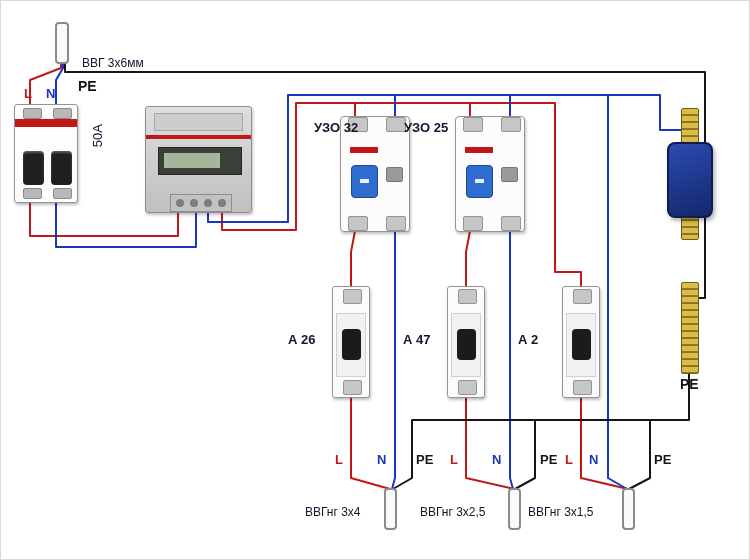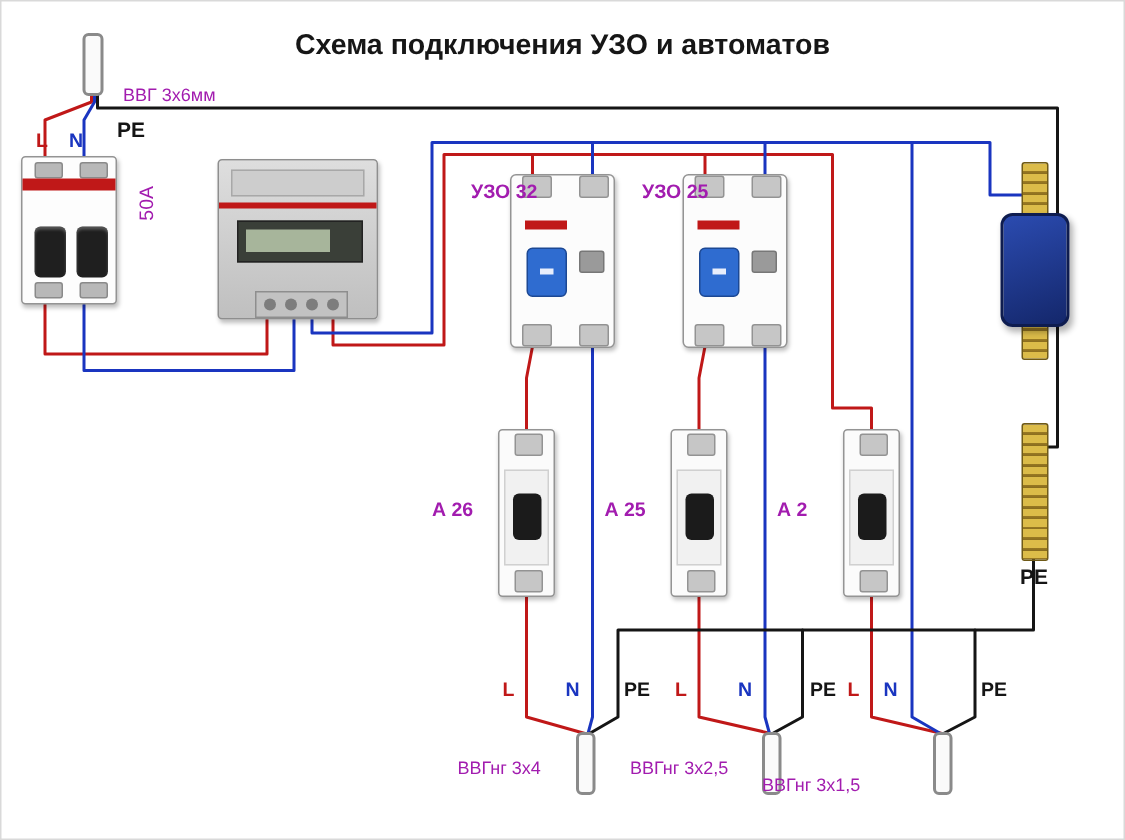--- a/index.html
+++ b/index.html
@@ -1,21 +1,21 @@
 <!DOCTYPE html>
 <html><head>
 <meta charset="utf-8">
 <style>
   html,body{margin:0;padding:0;background:#fff;}
   #canvas{position:relative;width:750px;height:560px;background:#ffffff;overflow:hidden;
           font-family:"Liberation Sans",sans-serif;box-shadow:inset 0 0 0 1px #d9d9d9;}
   #wires{position:absolute;left:0;top:0;z-index:1;}
   .wl,.wn,.wpe{fill:none;stroke-width:2px;stroke-linejoin:round;stroke-linecap:round;}
   .comp{position:absolute;z-index:2;box-sizing:border-box;}
-  .lbl{position:absolute;z-index:3;font-size:12px;color:#a21caf;white-space:nowrap;}
+  .lbl{position:absolute;z-index:3;font-size:12px;color:#0f172a;white-space:nowrap;}
   .b{font-weight:bold;}
   .s13{font-size:13px;}
   .s14{font-size:14px;}
   .title{position:absolute;left:0;right:0;top:20px;text-align:center;z-index:3;
          font-size:19px;font-weight:bold;color:#161616;}
   .vert{writing-mode:vertical-rl;transform:rotate(180deg);}
 
   
   .cable-v{width:14px;height:42px;background:#fafafa;border:2px solid #8a8a8a;border-radius:4px;}
 
@@ -92,21 +92,20 @@
     <polyline class="wn" points="395,231 395,478 392,489" stroke="#1a35c0"></polyline>
     <polyline class="wn" points="510,231 510,478 513,489" stroke="#1a35c0"></polyline>
     <polyline class="wn" points="608,95 608,478 627,489" stroke="#1a35c0"></polyline>
 
     <polyline class="wpe" points="65,60 65,72 705,72 705,298 698,298" stroke="#151515"></polyline>
     <polyline class="wpe" points="689,371 689,420 412,420 412,478 393,489" stroke="#151515"></polyline>
     <polyline class="wpe" points="535,420 535,478 515,489" stroke="#151515"></polyline>
     <polyline class="wpe" points="650,420 650,478 629,489" stroke="#151515"></polyline>
   </svg>
 
-  <div class="title">Схема подключения УЗО и автоматов</div>
 
   <div class="comp cable-v" style="left:55px;top:22px;"></div>
   <div class="lbl" style="left:82px;top:56px;">ВВГ 3х6мм</div>
   <div class="lbl b s13" style="left: 24px; top: 86px; color: rgb(192, 24, 24);">L</div>
   <div class="lbl b s13" style="left: 46px; top: 86px; color: rgb(26, 53, 192);">N</div>
   <div class="lbl b s14" style="left: 78px; top: 78px; color: rgb(21, 21, 21);">PE</div>
 
   <div class="comp mainbrk">
     <div class="screw" style="left:8px;top:3px;"></div>
     <div class="screw" style="left:38px;top:3px;"></div>
@@ -145,37 +144,37 @@
 
   <div class="comp rcd" style="left:455px;">
     <div class="cap" style="left:7px;top:0;"></div>
     <div class="cap" style="left:45px;top:0;"></div>
     <div class="rcd-red"></div>
     <div class="rcd-lever"></div>
     <div class="rcd-test"></div>
     <div class="cap" style="left:7px;bottom:0;"></div>
     <div class="cap" style="left:45px;bottom:0;"></div>
   </div>
-  <div class="lbl b s13" style="left:428px;top:120px;">УЗО 25</div>
+  <div class="lbl b s13" style="left:404px;top:120px;">УЗО 25</div>
 
   <div class="comp brk" style="left:332px;">
     <div class="cap" style="left:10px;top:2px;"></div>
     <div class="brk-face"></div>
     <div class="brk-toggle"></div>
     <div class="cap" style="left:10px;bottom:2px;"></div>
   </div>
   <div class="lbl b s13" style="left:288px;top:332px;">А 26</div>
 
   <div class="comp brk" style="left:447px;">
     <div class="cap" style="left:10px;top:2px;"></div>
     <div class="brk-face"></div>
     <div class="brk-toggle"></div>
     <div class="cap" style="left:10px;bottom:2px;"></div>
   </div>
-  <div class="lbl b s13" style="left:403px;top:332px;">А 25</div>
+  <div class="lbl b s13" style="left:403px;top:332px;">А 47</div>
 
   <div class="comp brk" style="left:562px;">
     <div class="cap" style="left:10px;top:2px;"></div>
     <div class="brk-face"></div>
     <div class="brk-toggle"></div>
     <div class="cap" style="left:10px;bottom:2px;"></div>
   </div>
   <div class="lbl b s13" style="left:518px;top:332px;">А 2</div>
 
   <div class="bus" id="bus-top"></div>
@@ -192,15 +191,15 @@
   <div class="lbl b s13" style="left: 450px; top: 452px; color: rgb(192, 24, 24);">L</div>
   <div class="lbl b s13" style="left: 492px; top: 452px; color: rgb(26, 53, 192);">N</div>
   <div class="lbl b s13" style="left: 540px; top: 452px; color: rgb(21, 21, 21);">PE</div>
   <div class="comp cable-v" style="left:508px;top:488px;width:13px;"></div>
   <div class="lbl" style="left:420px;top:505px;">ВВГнг 3х2,5</div>
 
   <div class="lbl b s13" style="left: 565px; top: 452px; color: rgb(192, 24, 24);">L</div>
   <div class="lbl b s13" style="left: 589px; top: 452px; color: rgb(26, 53, 192);">N</div>
   <div class="lbl b s13" style="left: 654px; top: 452px; color: rgb(21, 21, 21);">PE</div>
   <div class="comp cable-v" style="left:622px;top:488px;width:13px;"></div>
-  <div class="lbl" style="left:508px;top:505px;margin-top:11px;">ВВГнг 3х1,5</div>
+  <div class="lbl" style="left:528px;top:505px;">ВВГнг 3х1,5</div>
 
 </div>
 
 </body></html>

